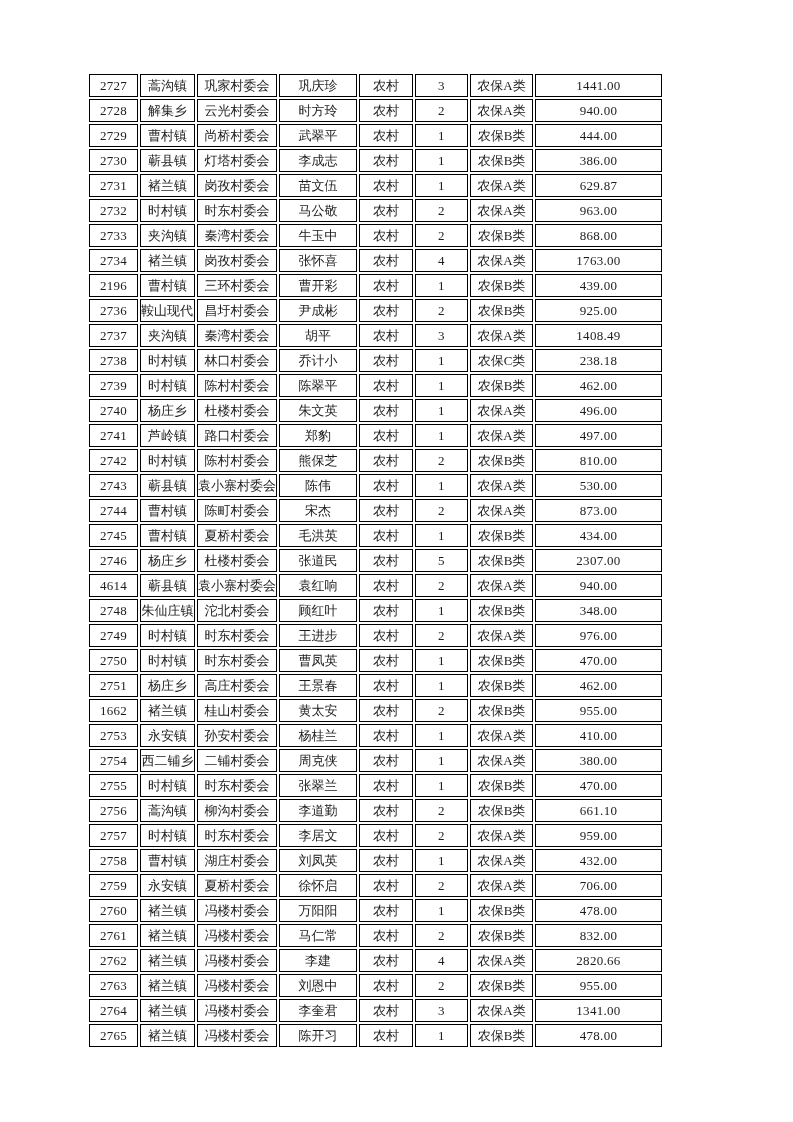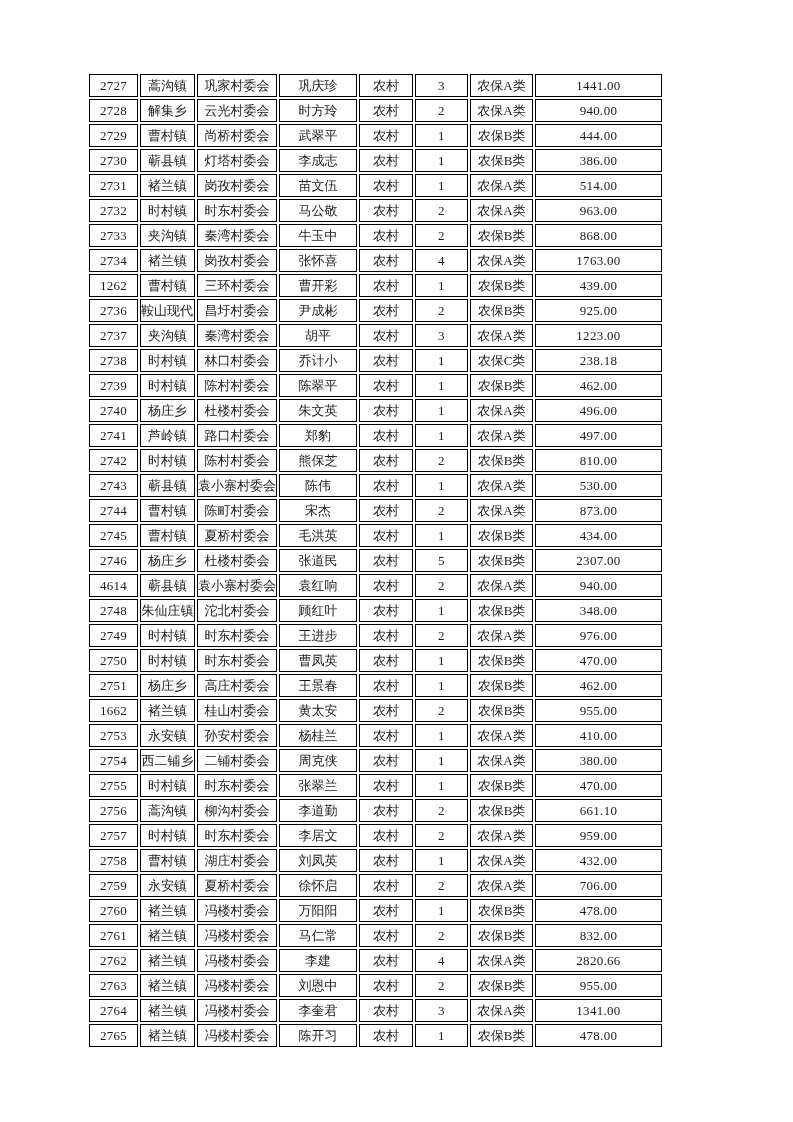--- a/index.html
+++ b/index.html
@@ -92,21 +92,21 @@
   </div>
 
   <div class="sheet-row">
     <div class="sheet-cell num">2731</div>
     <div class="sheet-cell">褚兰镇</div>
     <div class="sheet-cell">岗孜村委会</div>
     <div class="sheet-cell">苗文伍</div>
     <div class="sheet-cell">农村</div>
     <div class="sheet-cell num">1</div>
     <div class="sheet-cell">农保A类</div>
-    <div class="sheet-cell num">514.00</div>
+    <div class="sheet-cell num">629.87</div>
   </div>
 
   <div class="sheet-row">
     <div class="sheet-cell num">2732</div>
     <div class="sheet-cell">时村镇</div>
     <div class="sheet-cell">时东村委会</div>
     <div class="sheet-cell">马公敬</div>
     <div class="sheet-cell">农村</div>
     <div class="sheet-cell num">2</div>
     <div class="sheet-cell">农保A类</div>
@@ -129,21 +129,21 @@
     <div class="sheet-cell">褚兰镇</div>
     <div class="sheet-cell">岗孜村委会</div>
     <div class="sheet-cell">张怀喜</div>
     <div class="sheet-cell">农村</div>
     <div class="sheet-cell num">4</div>
     <div class="sheet-cell">农保A类</div>
     <div class="sheet-cell num">1763.00</div>
   </div>
 
   <div class="sheet-row">
-    <div class="sheet-cell num">1262</div>
+    <div class="sheet-cell num">2196</div>
     <div class="sheet-cell">曹村镇</div>
     <div class="sheet-cell">三环村委会</div>
     <div class="sheet-cell">曹开彩</div>
     <div class="sheet-cell">农村</div>
     <div class="sheet-cell num">1</div>
     <div class="sheet-cell">农保B类</div>
     <div class="sheet-cell num">439.00</div>
   </div>
 
   <div class="sheet-row">
@@ -158,21 +158,21 @@
   </div>
 
   <div class="sheet-row">
     <div class="sheet-cell num">2737</div>
     <div class="sheet-cell">夹沟镇</div>
     <div class="sheet-cell">秦湾村委会</div>
     <div class="sheet-cell">胡平</div>
     <div class="sheet-cell">农村</div>
     <div class="sheet-cell num">3</div>
     <div class="sheet-cell">农保A类</div>
-    <div class="sheet-cell num">1223.00</div>
+    <div class="sheet-cell num">1408.49</div>
   </div>
 
   <div class="sheet-row">
     <div class="sheet-cell num">2738</div>
     <div class="sheet-cell">时村镇</div>
     <div class="sheet-cell">林口村委会</div>
     <div class="sheet-cell">乔计小</div>
     <div class="sheet-cell">农村</div>
     <div class="sheet-cell num">1</div>
     <div class="sheet-cell">农保C类</div>

